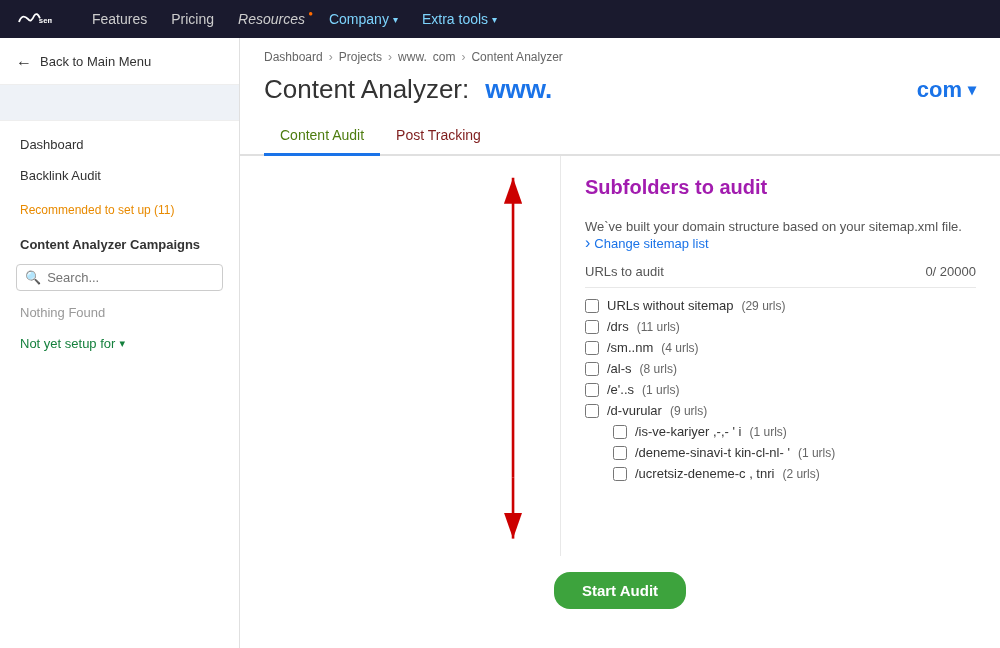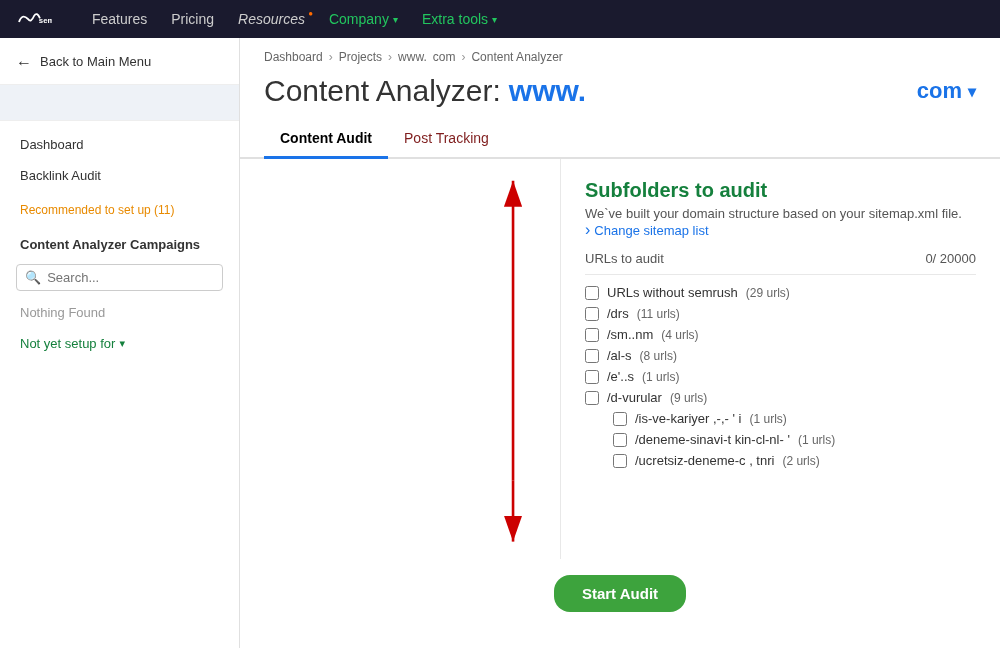--- a/index.html
+++ b/index.html
@@ -36,21 +36,21 @@
       color: #ff6b00;
       font-size: 8px;
       position: absolute;
       top: -2px;
       right: -8px;
     }
     .nav-dropdown {
       display: flex;
       align-items: center;
       gap: 4px;
-      color: #22c55e;
+      color: #7dd3fc;
       cursor: pointer;
       font-size: 14px;
       text-align: right;
     }
     .nav-dropdown::after { content: '▾'; font-size: 10px; }
 
     
     .layout { display: flex; height: calc(100vh - 38px); }
 
     
@@ -169,26 +169,26 @@
     .breadcrumb-sep { color: #999; }
 
     
     .page-header {
       padding: 4px 24px 0;
       display: flex;
       align-items: center;
       justify-content: space-between;
     }
     .page-title {
-      font-size: 30px;
+      font-size: 26px;
       font-weight: 400;
       color: #333;
       display: flex;
       align-items: center;
-      gap: 8px;
+      gap: 16px;
     }
     .page-title-url { color: #1a73e8; font-weight: bold; }
 
     .project-selector {
       display: flex;
       align-items: center;
       gap: 6px;
       font-size: 22px;
       color: #1a73e8;
       font-weight: bold;
@@ -206,23 +206,23 @@
     }
     .tab {
       padding: 10px 16px;
       cursor: pointer;
       font-size: 14px;
       color: #7f1d1d;
       border-bottom: 3px solid transparent;
       margin-bottom: -2px;
     }
     .tab.active {
-      color: #000000;
+      color: #4d7c0f;
       border-bottom-color: #1a73e8;
-      font-weight: bold;
+      font-weight: normal;
     }
 
     
     .content-area {
       display: flex;
       padding: 0;
       position: relative;
     }
 
     
@@ -246,22 +246,22 @@
     
     .right-panel {
       flex: 1;
       padding: 20px 24px;
       border-left: 1px solid #e8e8e8;
     }
 
     .subfolder-title {
       font-size: 20px;
       font-weight: bold;
-      color: #15803d;
-      margin-bottom: 4px;
+      color: #a21caf;
+      margin-bottom: 20px;
     }
 
     .subfolder-desc {
       font-size: 13px;
       color: #555;
       margin-bottom: 0;
     }
 
     .change-sitemap {
       font-size: 13px;
@@ -428,21 +428,21 @@
         <div class="change-sitemap">Change sitemap list</div>
 
         <div class="urls-audit-row">
           <span class="urls-audit-label">URLs to audit</span>
           <span class="urls-audit-count">0/ 20000</span>
         </div>
 
         <ul class="checkbox-list">
           <li class="checkbox-item">
             <input type="checkbox" style="">
-            <span>URLs without semrush</span>
+            <span>URLs without sitemap</span>
             <span class="url-count">(29 urls)</span>
           </li>
           <li class="checkbox-item">
             <input type="checkbox" style="">
             <span>/drs</span>
             <span class="url-count">(11 urls)</span>
           </li>
           <li class="checkbox-item">
             <input type="checkbox" style="">
             <span>/sm..nm</span>

